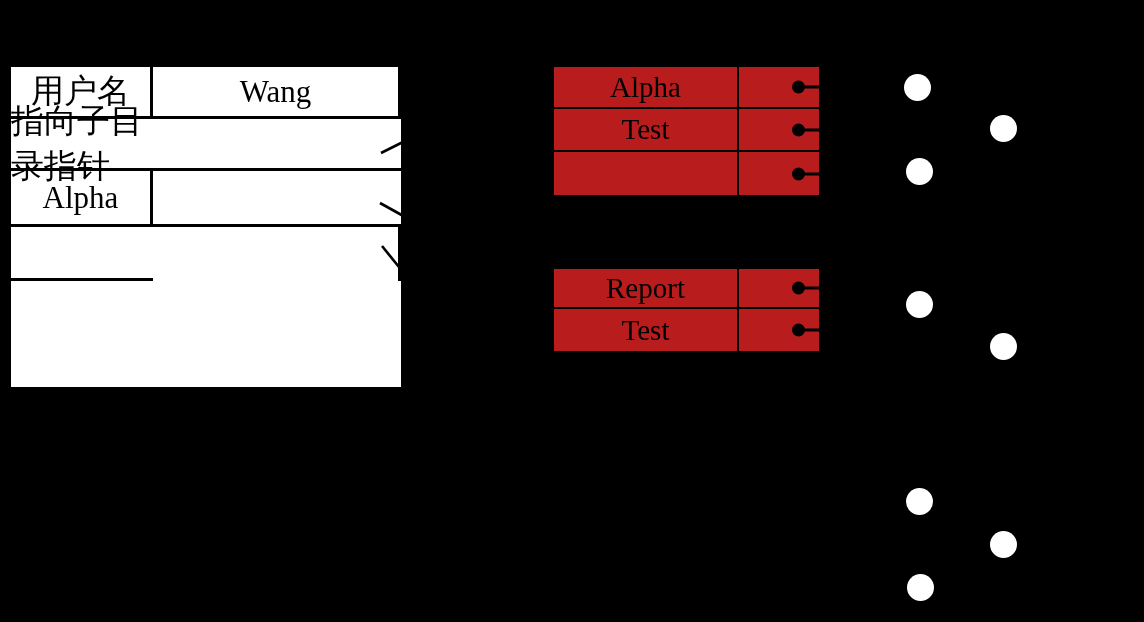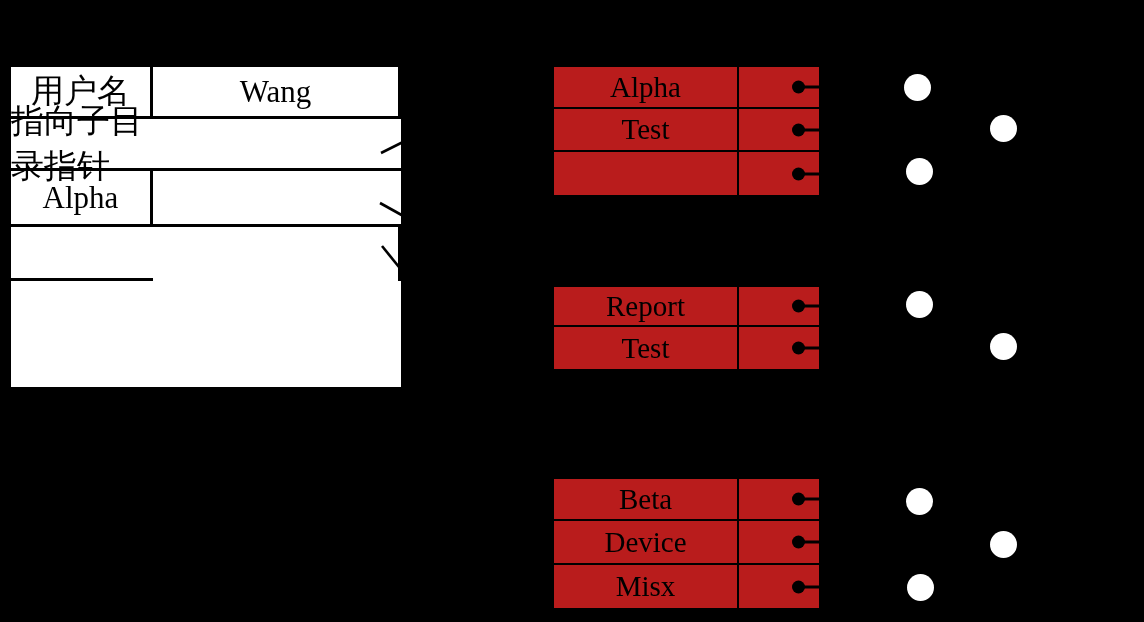--- a/index.html
+++ b/index.html
@@ -24,21 +24,21 @@
   .mcell.c1 { border-right:3px solid #000; }
   .mcell.hline { border-bottom:3px solid #000; }
 
   
   .sub {
     position:absolute; left:552px; width:269px;
     background:#b91c1c; border:2px solid #000; box-sizing:border-box;
     display:grid; grid-template-columns:185px 1fr;
   }
   .sub.a { top:65px;  grid-template-rows:42px 43px 43px; }
-  .sub.b { top:285px; grid-template-rows:40px 42px;text-align:center; }
+  .sub.b { top:267px; grid-template-rows:40px 42px;text-align:center; }
   .sub.c { top:477px; grid-template-rows:42px 44px 43px; }
   .scell {
     display:flex; align-items:center; justify-content:center;
     font-size:29px; box-sizing:border-box;
   }
   .scell.name { border-right:2px solid #000; }
   .scell.hline { border-bottom:2px solid #000; }
   .pcell { position:relative; }
   .pdot {
     position:absolute; width:13px; height:13px; border-radius:50%;
@@ -103,37 +103,20 @@
       <span class="pdot"></span>
       <span class="ptail"></span>
     </div>
     <div class="scell name">Test</div>
     <div class="scell pcell">
       <span class="pdot"></span>
       <span class="ptail"></span>
     </div>
   </div>
 
-  <div class="sub c">
-    <div class="scell name hline">Beta</div>
-    <div class="scell pcell hline">
-      <span class="pdot"></span>
-      <span class="ptail"></span>
-    </div>
-    <div class="scell name hline">Device</div>
-    <div class="scell pcell hline">
-      <span class="pdot"></span>
-      <span class="ptail"></span>
-    </div>
-    <div class="scell name">Misx</div>
-    <div class="scell pcell">
-      <span class="pdot"></span>
-      <span class="ptail"></span>
-    </div>
-  </div>
 
   <div class="file" style="left:904px; top:74px;"></div>
   <div class="file" style="left:990px; top:115px;"></div>
   <div class="file" style="left:906px; top:158px;"></div>
 
   <div class="file" style="left:906px; top:291px;"></div>
   <div class="file" style="left:990px; top:333px;"></div>
 
   <div class="file" style="left:906px; top:488px;"></div>
   <div class="file" style="left:990px; top:531px;"></div>

